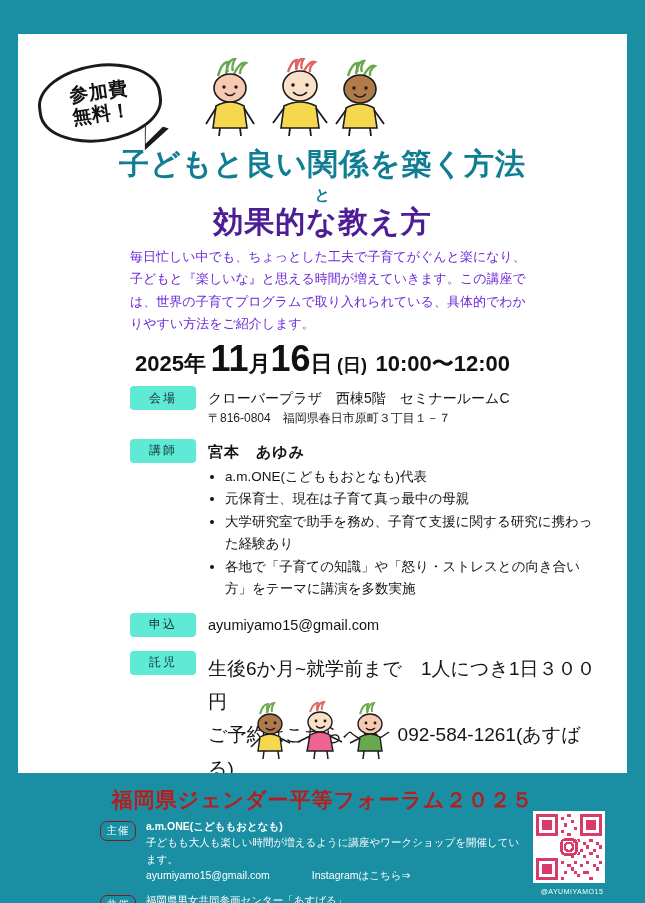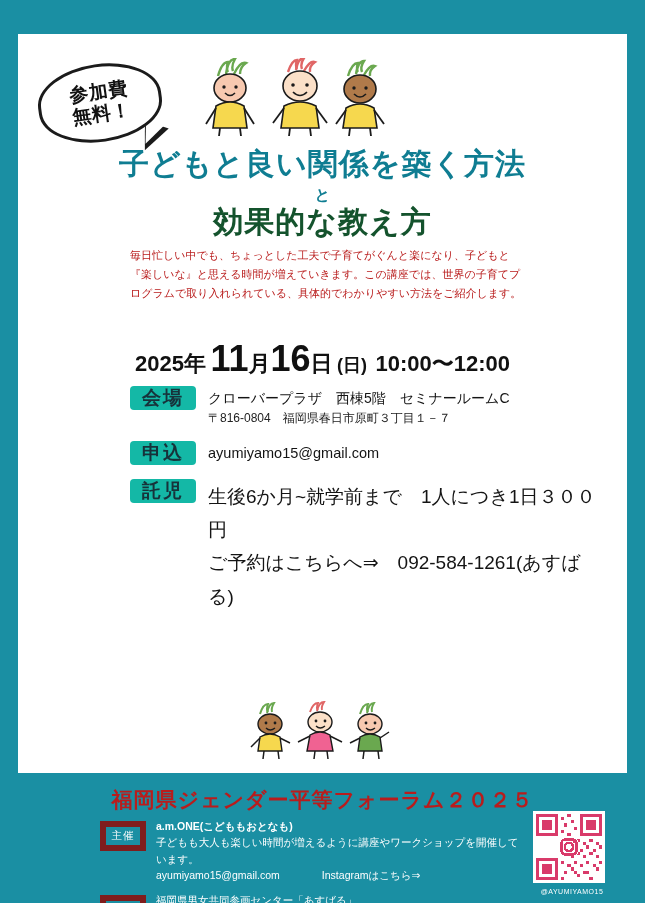--- a/index.html
+++ b/index.html
@@ -45,46 +45,46 @@
   .title1{
     position:absolute;left:0;right:0;top:144px;text-align:center;
     font-size:30px;font-weight:bold;color:#0f7d92;letter-spacing:1px;
   }
   .title-to{
     position:absolute;left:0;right:0;top:186px;text-align:center;
     font-size:15px;font-weight:bold;color:#0f7d92;
   }
   .title2{
     position:absolute;left:0;right:0;top:202px;text-align:center;
-    font-size:30px;font-weight:bold;color:#14532d;letter-spacing:1px;
+    font-size:30px;font-weight:bold;color:#4c1d95;letter-spacing:1px;
   }
 
   .lead{
     position:absolute;left:130px;top:246px;width:400px;
-    font-size:11px;line-height:1.72;color:#b91c1c;
+    font-size:13px;line-height:1.72;color:#6d28d9;
   }
 
   
   .dateline{
     position:absolute;left:0;right:0;top:338px;text-align:center;
     color:#111;font-weight:bold;white-space:nowrap;
   }
   .dateline .y{font-size:22px;}
   .dateline .big{font-size:36px;}
   .dateline .m{font-size:22px;}
   .dateline .dow{font-size:18px;}
   .dateline .time{font-size:22px;margin-left:4px;}
 
   
   .rows{position:absolute;left:130px;top:386px;width:470px;}
   .row{display:flex;align-items:flex-start;margin-bottom:10px;}
   .rowlabel{
-    width:66px;min-width:66px;height:24px;background:#14b8a6;border-radius:4px;
+    width:66px;min-width:66px;height:24px;background:#5eead4;border-radius:4px;
     display:flex;align-items:center;justify-content:center;
-    font-size:19px;font-weight:bold;color:#17323a;letter-spacing:2px;
+    font-size:12px;font-weight:normal;color:#17323a;letter-spacing:2px;
     margin-right:12px;
   }
   .rowbody{font-size:14px;line-height:1.6;color:#141414;padding-top:1px;}
   .sub{font-size:12px;color:#222;}
   ul.bullets{margin:2px 0 0 0;padding-left:17px;}
   ul.bullets li{font-size:13.5px;line-height:1.62;margin-bottom:1px;}
   .name-main{font-size:15px;font-weight:bold;letter-spacing:1px;}
   .mail{font-size:14.5px;}
   .takuji-line{font-size:19px;line-height:1.75;}
 
@@ -94,21 +94,21 @@
   }
   .footer-title{
     position:absolute;left:0;right:0;top:786px;text-align:center;
     font-size:21px;font-weight:bold;color:#b91c1c;letter-spacing:1px;
   }
   .fbox{
     position:absolute;left:100px;top:818px;width:420px;color:#ffffff;
   }
   .fline{display:flex;align-items:flex-start;margin-bottom:9px;}
   .fbadge{
-    width:34px;min-width:34px;height:18px;border:6px solid #7f1d1d;border-radius:0;
+    width:34px;min-width:34px;height:18px;border:1px solid #7f1d1d;border-radius:7px;
     font-size:10.5px;display:flex;align-items:center;justify-content:center;
     margin-right:10px;margin-top:3px;letter-spacing:1px;
   }
   .ftext{font-size:10.5px;line-height:1.55;}
   .ftext .b{font-weight:bold;}
   .qr{
     position:absolute;right:40px;bottom:20px;width:66px;height:66px;background:#ffffff;padding:3px;
   }
   .qr-caption{
     position:absolute;right:36px;bottom:8px;width:74px;text-align:center;
@@ -195,20 +195,32 @@
   <div class="rows">
 
     <div class="row">
       <div class="rowlabel">会場</div>
       <div class="rowbody">
         <div>クローバープラザ　西棟5階　セミナールームC</div>
         <div class="sub">〒816-0804　福岡県春日市原町３丁目１－７</div>
       </div>
     </div>
 
+    <div class="row">
+      <div class="rowlabel">講師</div>
+      <div class="rowbody">
+        <div class="name-main">宮本　あゆみ</div>
+        <ul class="bullets">
+          <li>a.m.ONE(こどももおとなも)代表</li>
+          <li>元保育士、現在は子育て真っ最中の母親</li>
+          <li>大学研究室で助手を務め、子育て支援に関する研究に携わった経験あり</li>
+          <li>各地で「子育ての知識」や「怒り・ストレスとの向き合い方」をテーマに講演を多数実施</li>
+        </ul>
+      </div>
+    </div>
 
     <div class="row" style="margin-top:12px;">
       <div class="rowlabel">申込</div>
       <div class="rowbody mail">ayumiyamo15@gmail.com</div>
     </div>
 
     <div class="row" style="margin-top:14px;">
       <div class="rowlabel">託児</div>
       <div class="rowbody">
         <div class="takuji-line">生後6か月~就学前まで　1人につき1日３００円</div>

